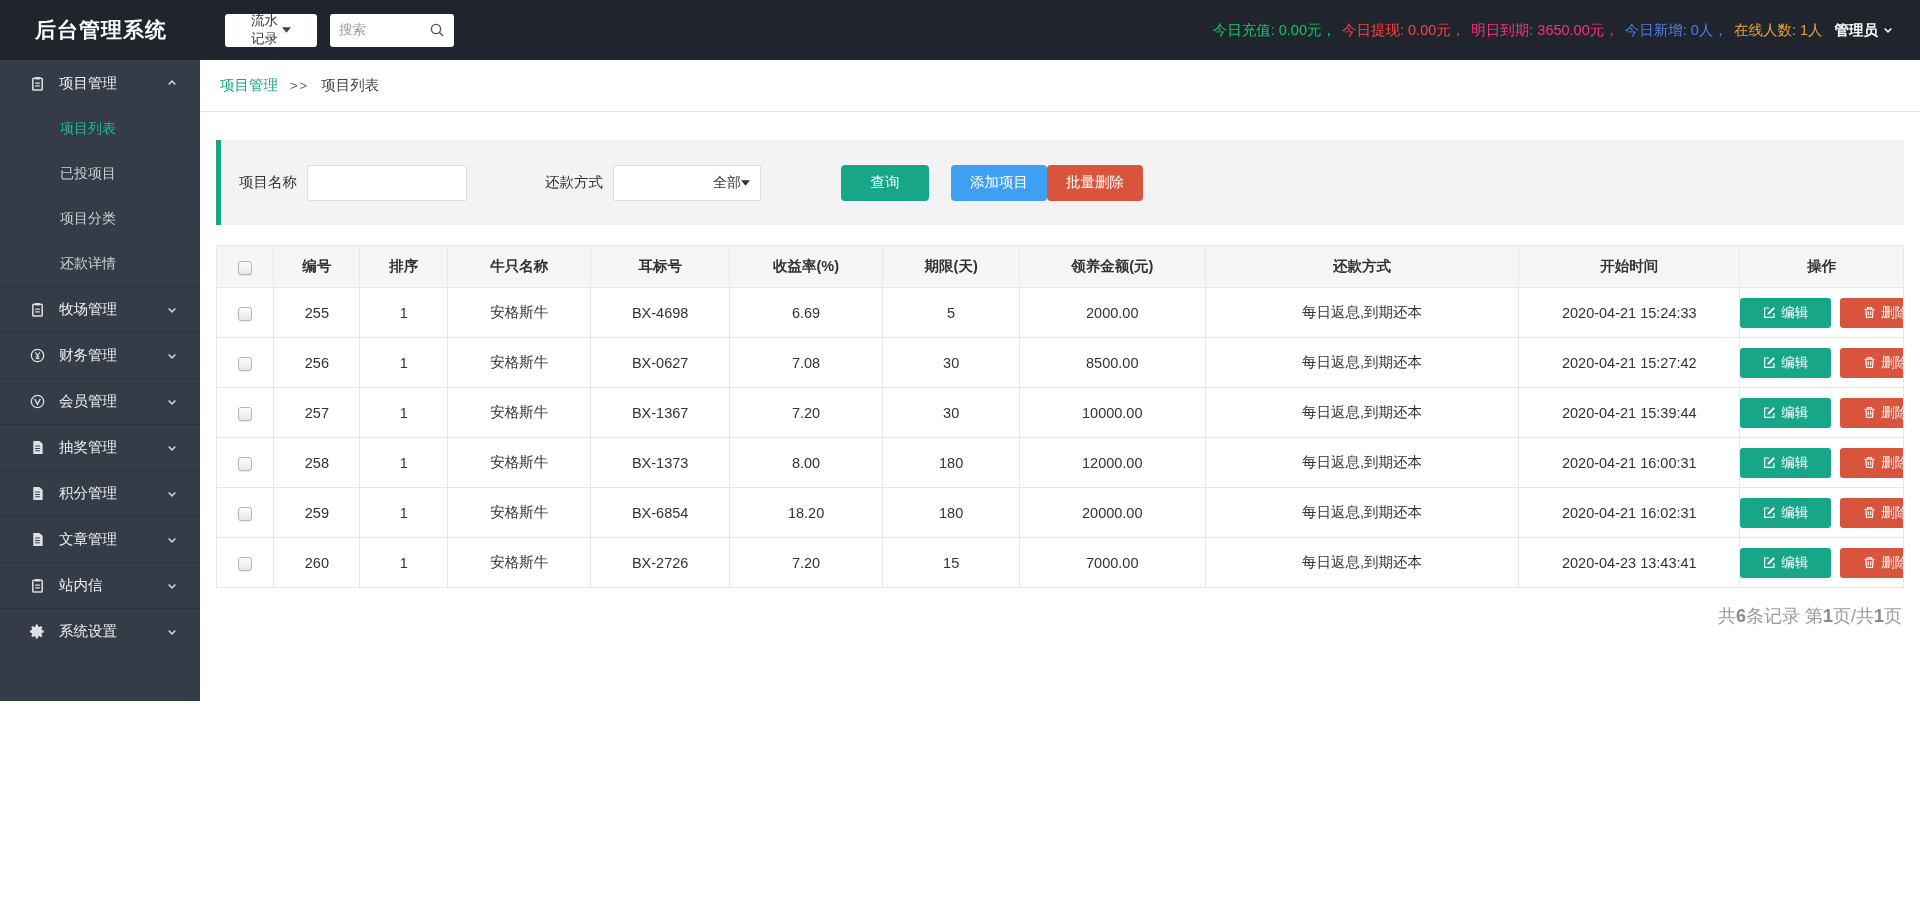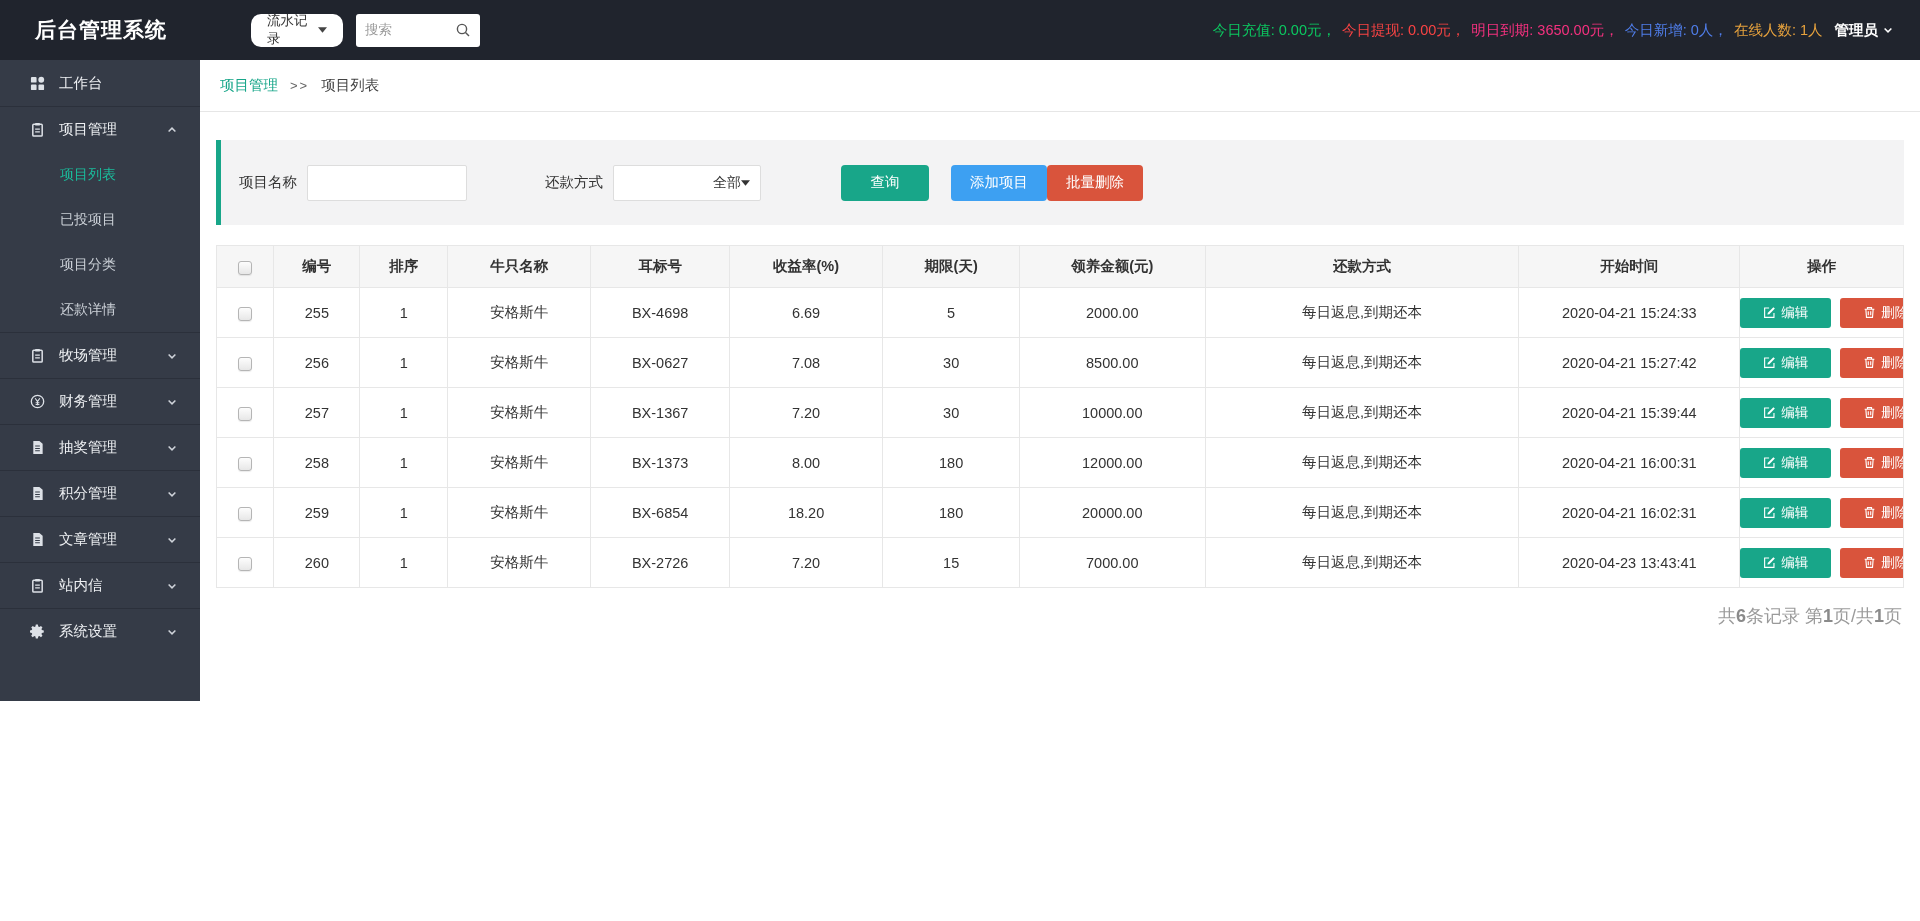--- a/index.html
+++ b/index.html
@@ -3,22 +3,22 @@
 <meta charset="utf-8">
 <style>
   * { margin:0; padding:0; box-sizing:border-box; }
   html,body { width:1920px; height:921px; overflow:hidden; background:#fff;
     font-family:"Liberation Sans","DejaVu Sans",sans-serif; }
 
   
   .topbar { position:absolute; top:0; left:0; width:1920px; height:60px;
     background:#20242d; display:flex; align-items:center; z-index:10; }
   .app-title { margin-left:35px; color:#fff; font-size:21px; font-weight:bold; letter-spacing:1px; }
-  .tb-select { margin-left:84px; width:92px; height:33px; background:#fff; border-radius:10px;
-    display:flex; align-items:center; justify-content:space-between; padding:0 16px;
+  .tb-select { margin-left:58px; width:92px; height:33px; background:#fff; border-radius:3px;
+    display:flex; align-items:center; justify-content:space-between; padding:0 26px;
     font-size:13.5px; color:#333; cursor:pointer; }
   .tb-select .caret { color:#444; display:flex; }
   .tb-search { margin-left:13px; width:124px; height:33px; background:#fff; border-radius:3px;
     display:flex; align-items:center; justify-content:space-between; padding:12px 9px; }
   .tb-search .ph { color:#9a9a9a; font-size:13.5px; }
   .tb-search .mag { color:#555; display:flex; }
   .tb-spacer { flex:1; }
   .tb-stats { display:flex; align-items:center; font-size:14.5px; white-space:nowrap; }
   .tb-stats .stat { margin-right:6px; }
   .tb-user { color:#fff; font-size:14.5px; margin:0 26px 0 6px; display:flex; align-items:center;
@@ -120,31 +120,20 @@
         <svg viewBox="0 0 16 16" width="12" height="12" fill="none" stroke="currentColor" stroke-width="2">
           <path d="M3.5 6l4.5 4.5L12.5 6"></path>
         </svg>
       </span>
   </div>
 </div>
 
 <div class="sidebar">
     <div class="side-item">
       <span class="side-icon">
-        <svg viewBox="0 0 16 16" width="15" height="15">
-          <rect x="1" y="1" width="6" height="6" rx="1" fill="currentColor"></rect>
-          <rect x="1" y="9" width="6" height="6" rx="1" fill="currentColor"></rect>
-          <rect x="9" y="9" width="6" height="6" rx="1" fill="currentColor"></rect>
-          <circle cx="12" cy="4" r="3.1" fill="currentColor"></circle>
-        </svg>
-      </span>
-      <span class="side-label">工作台</span>
-    </div>
-    <div class="side-item">
-      <span class="side-icon">
         <svg viewBox="0 0 16 16" width="15" height="15" fill="none" stroke="currentColor">
           <rect x="3" y="2.5" width="10" height="12.5" rx="1" stroke-width="1.6"></rect>
           <rect x="5.5" y="1" width="5" height="2.8" rx="0.6" fill="currentColor" stroke="none"></rect>
           <path d="M5.5 7.5h5M5.5 10.5h5" stroke-width="1.3"></path>
         </svg>
       </span>
       <span class="side-label">项目管理</span>
       <span class="side-chev">
         <svg viewBox="0 0 16 16" width="12" height="12" fill="none" stroke="currentColor" stroke-width="2">
           <path d="M3.5 10L8 5.5 12.5 10"></path>
@@ -171,20 +160,34 @@
       </span>
     </div>
     <div class="side-item">
       <span class="side-icon">
         <svg viewBox="0 0 16 16" width="15" height="15" fill="none" stroke="currentColor">
           <circle cx="8" cy="8" r="6.6" stroke-width="1.4"></circle>
           <path d="M5.5 4.5L8 8l2.5-3.5M8 8v4M6 9.3h4M6 11.2h4" stroke-width="1.2"></path>
         </svg>
       </span>
       <span class="side-label">财务管理</span>
+      <span class="side-chev">
+        <svg viewBox="0 0 16 16" width="12" height="12" fill="none" stroke="currentColor" stroke-width="2">
+          <path d="M3.5 6l4.5 4.5L12.5 6"></path>
+        </svg>
+      </span>
+    </div>
+    <div class="side-item">
+      <span class="side-icon">
+        <svg viewBox="0 0 16 16" width="15" height="15" fill="none" stroke="currentColor">
+          <circle cx="8" cy="8" r="6.6" stroke-width="1.4"></circle>
+          <path d="M5 5l3 6.2L11 5" stroke-width="1.5"></path>
+        </svg>
+      </span>
+      <span class="side-label">会员管理</span>
       <span class="side-chev">
         <svg viewBox="0 0 16 16" width="12" height="12" fill="none" stroke="currentColor" stroke-width="2">
           <path d="M3.5 6l4.5 4.5L12.5 6"></path>
         </svg>
       </span>
     </div>
     <div class="side-item">
       <span class="side-icon">
         <svg viewBox="0 0 16 16" width="15" height="15">
           <path d="M3.5 1h6.5L13.5 4v11h-10z" fill="currentColor"></path>

